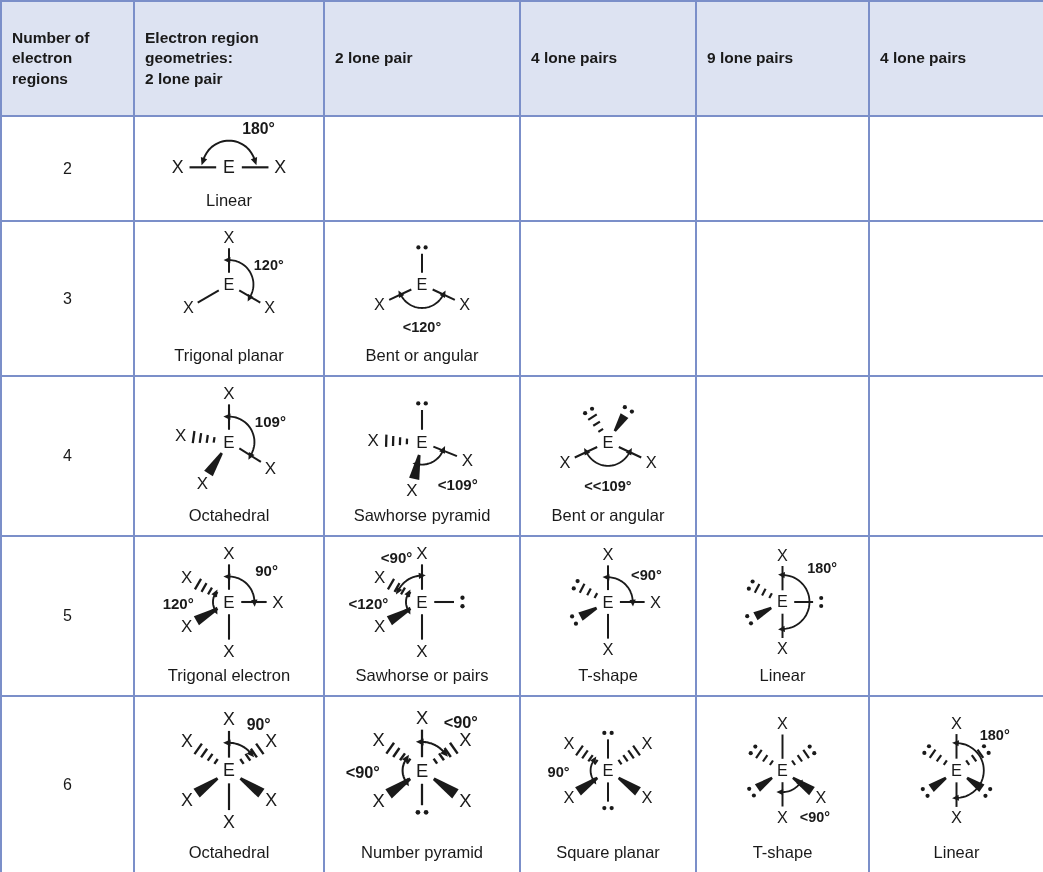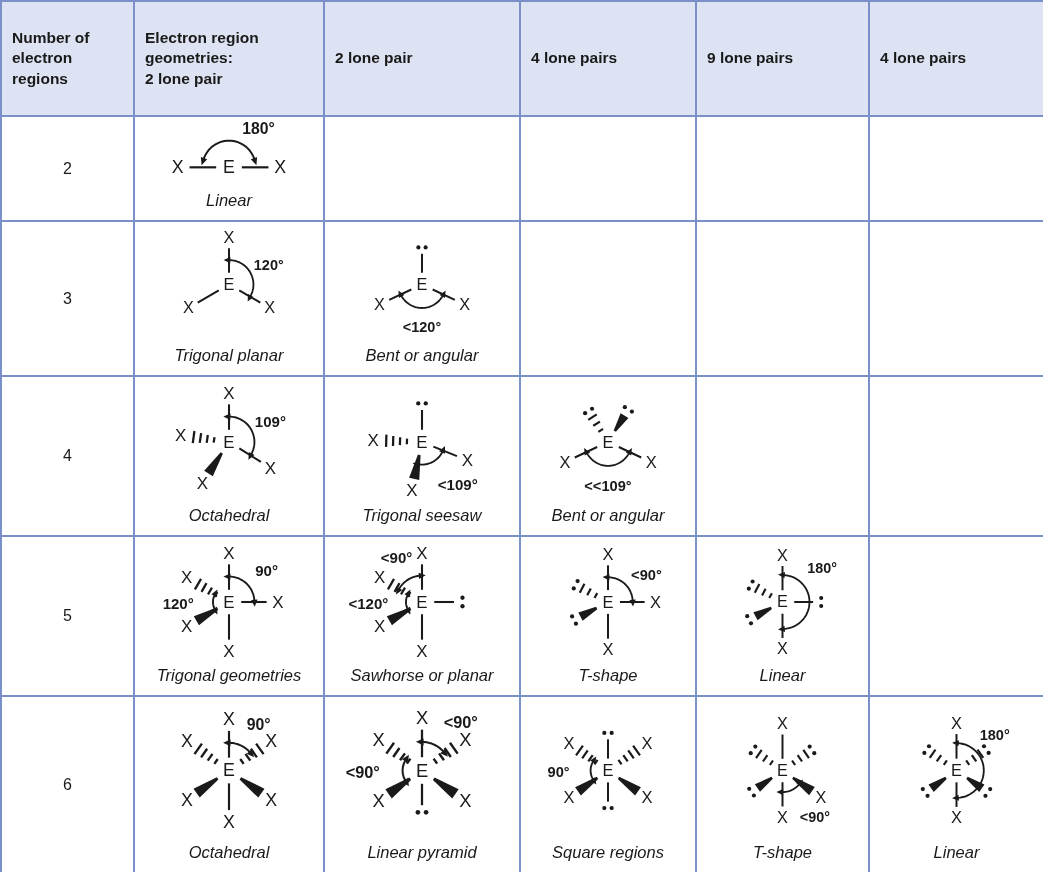--- a/index.html
+++ b/index.html
@@ -11,21 +11,21 @@
      vertical-align:middle;padding:4px 10px;}
   tr.hdr{height:115px;}
   tr.h105{height:105px} tr.h155{height:155px} tr.h160{height:160px} tr.h177{height:177px}
   td{vertical-align:middle;}
   th .hlabel{white-space:pre-line;line-height:1.3;}
   td.regions{text-align:center;font-size:16px;}
   .wrap{display:flex;flex-direction:column;align-items:center;justify-content:flex-end;width:100%;}
   tr.h105 .wrap{height:101px} tr.h155 .wrap{height:151px}
   tr.h160 .wrap{height:156px} tr.h177 .wrap{height:173px}
   svg.diag{display:block;width:100%;flex:1 1 auto;min-height:0;}
-  .gname{flex:0 0 auto;font-size:16.5px;padding-bottom:9px;text-align:center;white-space:nowrap;font-style:italic;}
+  .gname{flex:0 0 auto;font-size:16.5px;padding-bottom:9px;text-align:center;white-space:nowrap;}
   svg .sym{font-size:18px;fill:var(--ink);}
   svg .ang{font-size:16px;font-weight:bold;fill:var(--ink);}
 </style>
 </head>
 <body>
 
 <table>
   <colgroup>
     <col style="width:133px">
       <col style="width:190px">
@@ -154,21 +154,21 @@
               <line x1="12.1" y1="4.9" x2="37.1" y2="15.0" stroke="#1a1a1a" stroke-width="2.2"></line>
               <text x="48.2" y="25.5" text-anchor="middle" class="sym">X</text>
               <line x1="0.0" y1="-13.0" x2="0.0" y2="-34.0" stroke="#1a1a1a" stroke-width="2.2"></line>
               <circle cx="4.0" cy="-41.0" r="2.3" fill="#1a1a1a"></circle>
               <circle cx="-4.0" cy="-41.0" r="2.3" fill="#1a1a1a"></circle>
               <path d="M-4.2,23.6L-3.1,23.8L-2.1,23.9L-1.0,24.0L0.1,24.0L1.1,24.0L2.2,23.9L3.2,23.8L4.3,23.6L5.3,23.4L6.3,23.1L7.4,22.8L8.4,22.5L9.4,22.1L10.3,21.7L11.3,21.2L12.2,20.7L13.1,20.1L14.0,19.5L14.8,18.9L15.6,18.2L16.4,17.5L17.2,16.8L17.9,16.0L18.6,15.2L19.3,14.3L19.9,13.5L20.4,12.6L21.0,11.7L21.5,10.7L21.9,9.8" fill="none" stroke="#1a1a1a" stroke-width="2"></path>
               <polygon points="-10.1,22.7 -2.2,20.5 -3.2,27.2" fill="#1a1a1a"></polygon>
               <polygon points="24.5,4.3 24.4,12.6 18.2,9.7" fill="#1a1a1a"></polygon>
               <text x="38" y="51" text-anchor="middle" class="ang">&lt;109°</text>
             </svg>
-            <div class="gname">Trigonal seesaw</div>
+            <div class="gname">Sawhorse pyramid</div>
           </div>
         </td>
         <td>
           <div class="wrap">
             <svg viewBox="-95 -68 190 136" class="diag">
               <text x="0" y="6" text-anchor="middle" class="sym">E</text>
               <line x1="-11.8" y1="5.5" x2="-36.3" y2="16.9" stroke="#1a1a1a" stroke-width="2.2"></line>
               <text x="-47.1" y="28.0" text-anchor="middle" class="sym">X</text>
               <line x1="11.8" y1="5.5" x2="36.3" y2="16.9" stroke="#1a1a1a" stroke-width="2.2"></line>
               <text x="47.1" y="28.0" text-anchor="middle" class="sym">X</text>
@@ -212,21 +212,21 @@
               <text x="-45.0" y="32.0" text-anchor="middle" class="sym">X</text>
               <path d="M0.0,-27.0L1.4,-27.0L2.8,-26.9L4.1,-26.7L5.5,-26.4L6.8,-26.1L8.2,-25.7L9.5,-25.3L10.8,-24.8L12.0,-24.2L13.2,-23.5L14.4,-22.8L15.6,-22.1L16.7,-21.2L17.7,-20.4L18.8,-19.4L19.7,-18.4L20.6,-17.4L21.5,-16.3L22.3,-15.2L23.1,-14.0L23.8,-12.8L24.4,-11.6L24.9,-10.3L25.4,-9.1L25.9,-7.7L26.2,-6.4L26.5,-5.1L26.7,-3.7L26.9,-2.3L27.0,-0.9" fill="none" stroke="#1a1a1a" stroke-width="2"></path>
               <polygon points="-6.0,-27.2 1.6,-30.4 1.4,-23.6" fill="#1a1a1a"></polygon>
               <polygon points="27.3,5.0 23.5,-2.2 30.3,-2.6" fill="#1a1a1a"></polygon>
               <text x="40" y="-28" text-anchor="middle" class="ang">90°</text>
               <path d="M-15.0,-8.0L-15.3,-7.5L-15.5,-7.0L-15.7,-6.5L-15.9,-6.0L-16.1,-5.4L-16.3,-4.9L-16.4,-4.4L-16.6,-3.8L-16.7,-3.3L-16.8,-2.8L-16.9,-2.2L-16.9,-1.7L-17.0,-1.1L-17.0,-0.6L-17.0,-0.0L-17.0,0.6L-17.0,1.1L-16.9,1.7L-16.9,2.2L-16.8,2.8L-16.7,3.3L-16.6,3.8L-16.4,4.4L-16.3,4.9L-16.1,5.4L-15.9,6.0L-15.7,6.5L-15.5,7.0L-15.3,7.5L-15.0,8.0" fill="none" stroke="#1a1a1a" stroke-width="2"></path>
               <polygon points="-12.3,-13.3 -12.7,-5.1 -18.7,-8.2" fill="#1a1a1a"></polygon>
               <polygon points="-12.3,13.3 -18.7,8.2 -12.7,5.1" fill="#1a1a1a"></polygon>
               <text x="-54" y="7" text-anchor="middle" class="ang">120°</text>
             </svg>
-            <div class="gname">Trigonal geometries</div>
+            <div class="gname">Trigonal electron</div>
           </div>
         </td>
         <td>
           <div class="wrap">
             <svg viewBox="-95 -68 190 136" class="diag">
               <text x="0" y="6" text-anchor="middle" class="sym">E</text>
               <line x1="0.0" y1="-13.0" x2="0.0" y2="-40.0" stroke="#1a1a1a" stroke-width="2.2"></line>
               <text x="0.0" y="-46.0" text-anchor="middle" class="sym">X</text>
               <line x1="-0.0" y1="13.0" x2="-0.0" y2="40.0" stroke="#1a1a1a" stroke-width="2.2"></line>
               <text x="-0.0" y="58.0" text-anchor="middle" class="sym">X</text>
@@ -242,21 +242,21 @@
               <circle cx="43.0" cy="-4.5" r="2.3" fill="#1a1a1a"></circle>
               <path d="M-24.7,-13.1L-24.3,-14.0L-23.8,-14.8L-23.3,-15.6L-22.7,-16.4L-22.2,-17.1L-21.6,-17.8L-21.0,-18.6L-20.3,-19.3L-19.7,-19.9L-19.0,-20.6L-18.3,-21.2L-17.5,-21.8L-16.8,-22.4L-16.0,-23.0L-15.2,-23.5L-14.4,-24.0L-13.6,-24.5L-12.8,-24.9L-12.0,-25.3L-11.1,-25.7L-10.2,-26.1L-9.3,-26.4L-8.4,-26.7L-7.5,-27.0L-6.6,-27.2L-5.7,-27.4L-4.8,-27.6L-3.8,-27.7L-2.9,-27.8L-2.0,-27.9" fill="none" stroke="#1a1a1a" stroke-width="2"></path>
               <polygon points="-27.6,-7.9 -27.0,-16.1 -21.0,-12.8" fill="#1a1a1a"></polygon>
               <polygon points="4.0,-28.5 -3.2,-24.4 -3.7,-31.2" fill="#1a1a1a"></polygon>
               <text x="-27" y="-41" text-anchor="middle" class="ang">&lt;90°</text>
               <path d="M-15.0,-8.0L-15.3,-7.5L-15.5,-7.0L-15.7,-6.5L-15.9,-6.0L-16.1,-5.4L-16.3,-4.9L-16.4,-4.4L-16.6,-3.8L-16.7,-3.3L-16.8,-2.8L-16.9,-2.2L-16.9,-1.7L-17.0,-1.1L-17.0,-0.6L-17.0,-0.0L-17.0,0.6L-17.0,1.1L-16.9,1.7L-16.9,2.2L-16.8,2.8L-16.7,3.3L-16.6,3.8L-16.4,4.4L-16.3,4.9L-16.1,5.4L-15.9,6.0L-15.7,6.5L-15.5,7.0L-15.3,7.5L-15.0,8.0" fill="none" stroke="#1a1a1a" stroke-width="2"></path>
               <polygon points="-12.3,-13.3 -12.7,-5.1 -18.7,-8.2" fill="#1a1a1a"></polygon>
               <polygon points="-12.3,13.3 -18.7,8.2 -12.7,5.1" fill="#1a1a1a"></polygon>
               <text x="-57" y="7" text-anchor="middle" class="ang">&lt;120°</text>
             </svg>
-            <div class="gname">Sawhorse or planar</div>
+            <div class="gname">Sawhorse or pairs</div>
           </div>
         </td>
         <td>
           <div class="wrap">
             <svg viewBox="-95 -68 190 136" class="diag">
               <text x="0" y="6" text-anchor="middle" class="sym">E</text>
               <line x1="0.0" y1="-13.0" x2="0.0" y2="-40.0" stroke="#1a1a1a" stroke-width="2.2"></line>
               <text x="0.0" y="-46.0" text-anchor="middle" class="sym">X</text>
               <line x1="-0.0" y1="13.0" x2="-0.0" y2="40.0" stroke="#1a1a1a" stroke-width="2.2"></line>
               <text x="-0.0" y="58.0" text-anchor="middle" class="sym">X</text>
@@ -364,21 +364,21 @@
               <circle cx="4.0" cy="41.0" r="2.3" fill="#1a1a1a"></circle>
               <path d="M0.0,-28.0L0.8,-28.0L1.6,-28.0L2.4,-27.9L3.3,-27.8L4.1,-27.7L4.9,-27.6L5.7,-27.4L6.5,-27.2L7.2,-27.0L8.0,-26.8L8.8,-26.6L9.6,-26.3L10.3,-26.0L11.1,-25.7L11.8,-25.4L12.6,-25.0L13.3,-24.6L14.0,-24.2L14.7,-23.8L15.4,-23.4L16.1,-22.9L16.7,-22.5L17.4,-22.0L18.0,-21.4L18.6,-20.9L19.2,-20.4L19.8,-19.8L20.4,-19.2L20.9,-18.6L21.4,-18.0" fill="none" stroke="#1a1a1a" stroke-width="2"></path>
               <polygon points="-6.0,-28.1 1.5,-31.4 1.5,-24.6" fill="#1a1a1a"></polygon>
               <polygon points="25.4,-13.5 17.9,-16.9 23.0,-21.4" fill="#1a1a1a"></polygon>
               <text x="38" y="-42" text-anchor="middle" class="ang">&lt;90°</text>
               <path d="M-15.9,-10.3L-16.3,-9.7L-16.7,-9.1L-17.0,-8.4L-17.3,-7.8L-17.6,-7.1L-17.9,-6.4L-18.1,-5.7L-18.3,-5.0L-18.5,-4.3L-18.7,-3.6L-18.8,-2.9L-18.9,-2.2L-18.9,-1.5L-19.0,-0.7L-19.0,-0.0L-19.0,0.7L-18.9,1.5L-18.9,2.2L-18.8,2.9L-18.7,3.6L-18.5,4.3L-18.3,5.0L-18.1,5.7L-17.9,6.4L-17.6,7.1L-17.3,7.8L-17.0,8.4L-16.7,9.1L-16.3,9.7L-15.9,10.3" fill="none" stroke="#1a1a1a" stroke-width="2"></path>
               <polygon points="-12.8,-15.4 -13.8,-7.3 -19.6,-10.9" fill="#1a1a1a"></polygon>
               <polygon points="-12.8,15.4 -19.6,10.9 -13.8,7.3" fill="#1a1a1a"></polygon>
               <text x="-58" y="7" text-anchor="middle" class="ang">&lt;90°</text>
             </svg>
-            <div class="gname">Linear pyramid</div>
+            <div class="gname">Number pyramid</div>
           </div>
         </td>
         <td>
           <div class="wrap">
             <svg viewBox="-95 -68 190 136" class="diag">
               <text x="0" y="6" text-anchor="middle" class="sym">E</text>
               <line x1="-11.4" y1="-11.6" x2="-14.8" y2="-6.7" stroke="#1a1a1a" stroke-width="2.4"></line>
               <line x1="-16.7" y1="-16.8" x2="-21.5" y2="-10.0" stroke="#1a1a1a" stroke-width="2.4"></line>
               <line x1="-22.1" y1="-22.0" x2="-28.2" y2="-13.2" stroke="#1a1a1a" stroke-width="2.4"></line>
               <line x1="-27.4" y1="-27.1" x2="-34.9" y2="-16.5" stroke="#1a1a1a" stroke-width="2.4"></line>
@@ -396,21 +396,21 @@
               <circle cx="4.0" cy="-41.0" r="2.3" fill="#1a1a1a"></circle>
               <circle cx="-4.0" cy="-41.0" r="2.3" fill="#1a1a1a"></circle>
               <line x1="-0.0" y1="13.0" x2="-0.0" y2="34.0" stroke="#1a1a1a" stroke-width="2.2"></line>
               <circle cx="-4.0" cy="41.0" r="2.3" fill="#1a1a1a"></circle>
               <circle cx="4.0" cy="41.0" r="2.3" fill="#1a1a1a"></circle>
               <path d="M-15.9,-10.3L-16.3,-9.7L-16.7,-9.1L-17.0,-8.4L-17.3,-7.8L-17.6,-7.1L-17.9,-6.4L-18.1,-5.7L-18.3,-5.0L-18.5,-4.3L-18.7,-3.6L-18.8,-2.9L-18.9,-2.2L-18.9,-1.5L-19.0,-0.7L-19.0,-0.0L-19.0,0.7L-18.9,1.5L-18.9,2.2L-18.8,2.9L-18.7,3.6L-18.5,4.3L-18.3,5.0L-18.1,5.7L-17.9,6.4L-17.6,7.1L-17.3,7.8L-17.0,8.4L-16.7,9.1L-16.3,9.7L-15.9,10.3" fill="none" stroke="#1a1a1a" stroke-width="2"></path>
               <polygon points="-12.8,-15.4 -13.8,-7.3 -19.6,-10.9" fill="#1a1a1a"></polygon>
               <polygon points="-12.8,15.4 -19.6,10.9 -13.8,7.3" fill="#1a1a1a"></polygon>
               <text x="-54" y="7" text-anchor="middle" class="ang">90°</text>
             </svg>
-            <div class="gname">Square regions</div>
+            <div class="gname">Square planar</div>
           </div>
         </td>
         <td>
           <div class="wrap">
             <svg viewBox="-95 -68 190 136" class="diag">
               <text x="0" y="6" text-anchor="middle" class="sym">E</text>
               <line x1="0.0" y1="-13.0" x2="0.0" y2="-40.0" stroke="#1a1a1a" stroke-width="2.2"></line>
               <text x="0.0" y="-46.0" text-anchor="middle" class="sym">X</text>
               <line x1="-0.0" y1="13.0" x2="-0.0" y2="40.0" stroke="#1a1a1a" stroke-width="2.2"></line>
               <text x="-0.0" y="58.0" text-anchor="middle" class="sym">X</text>

